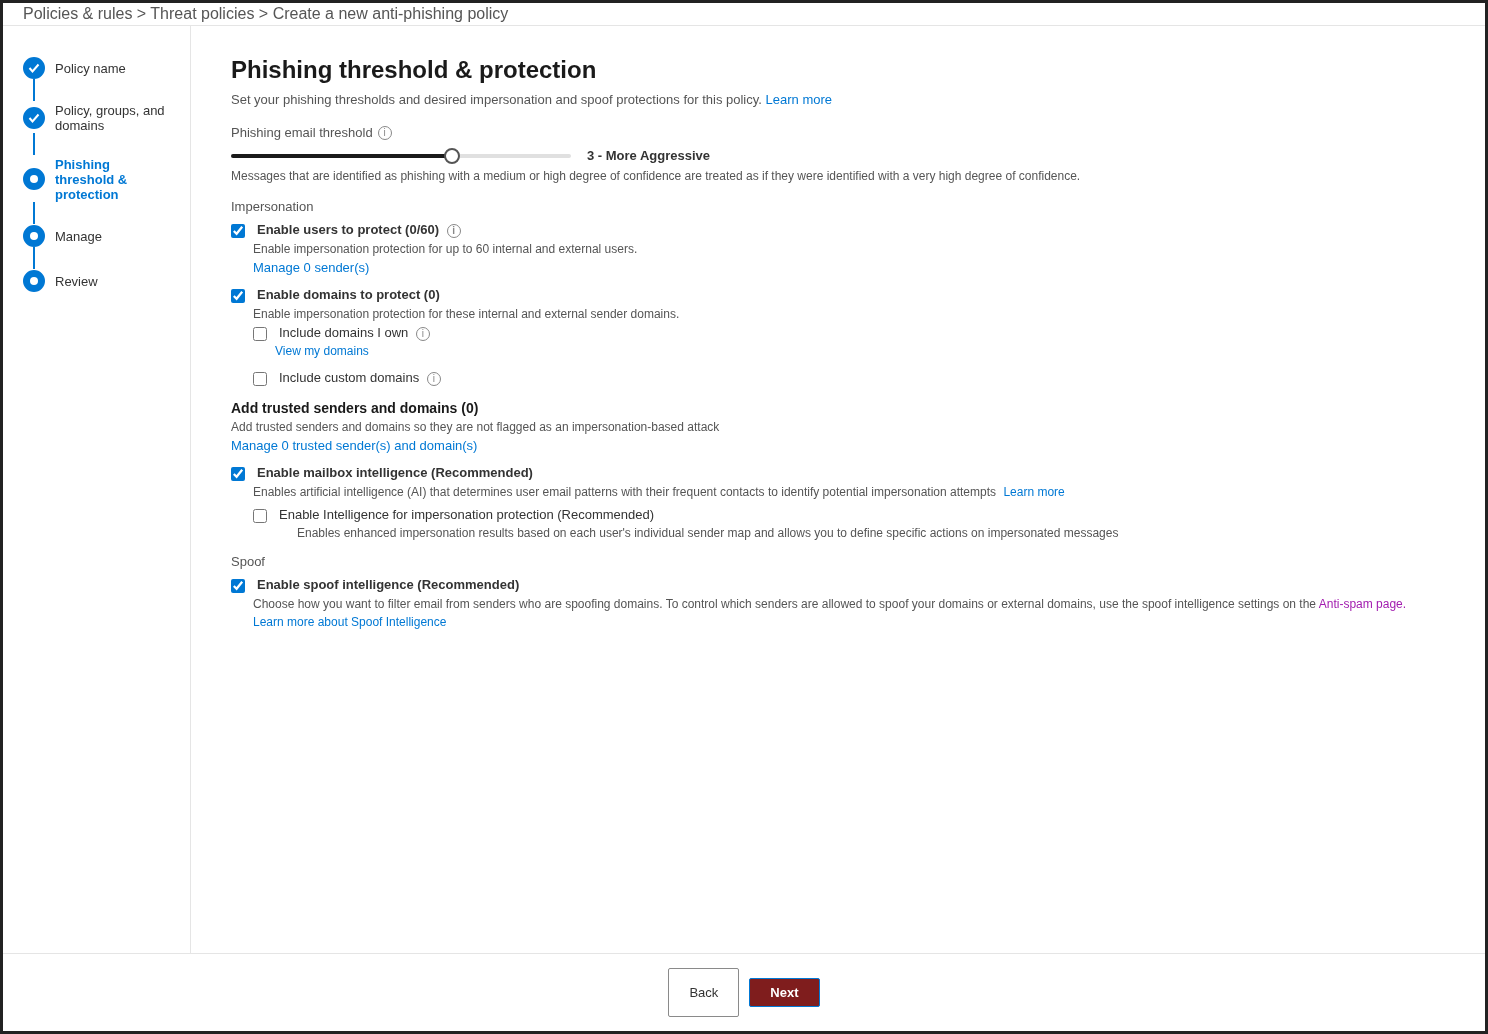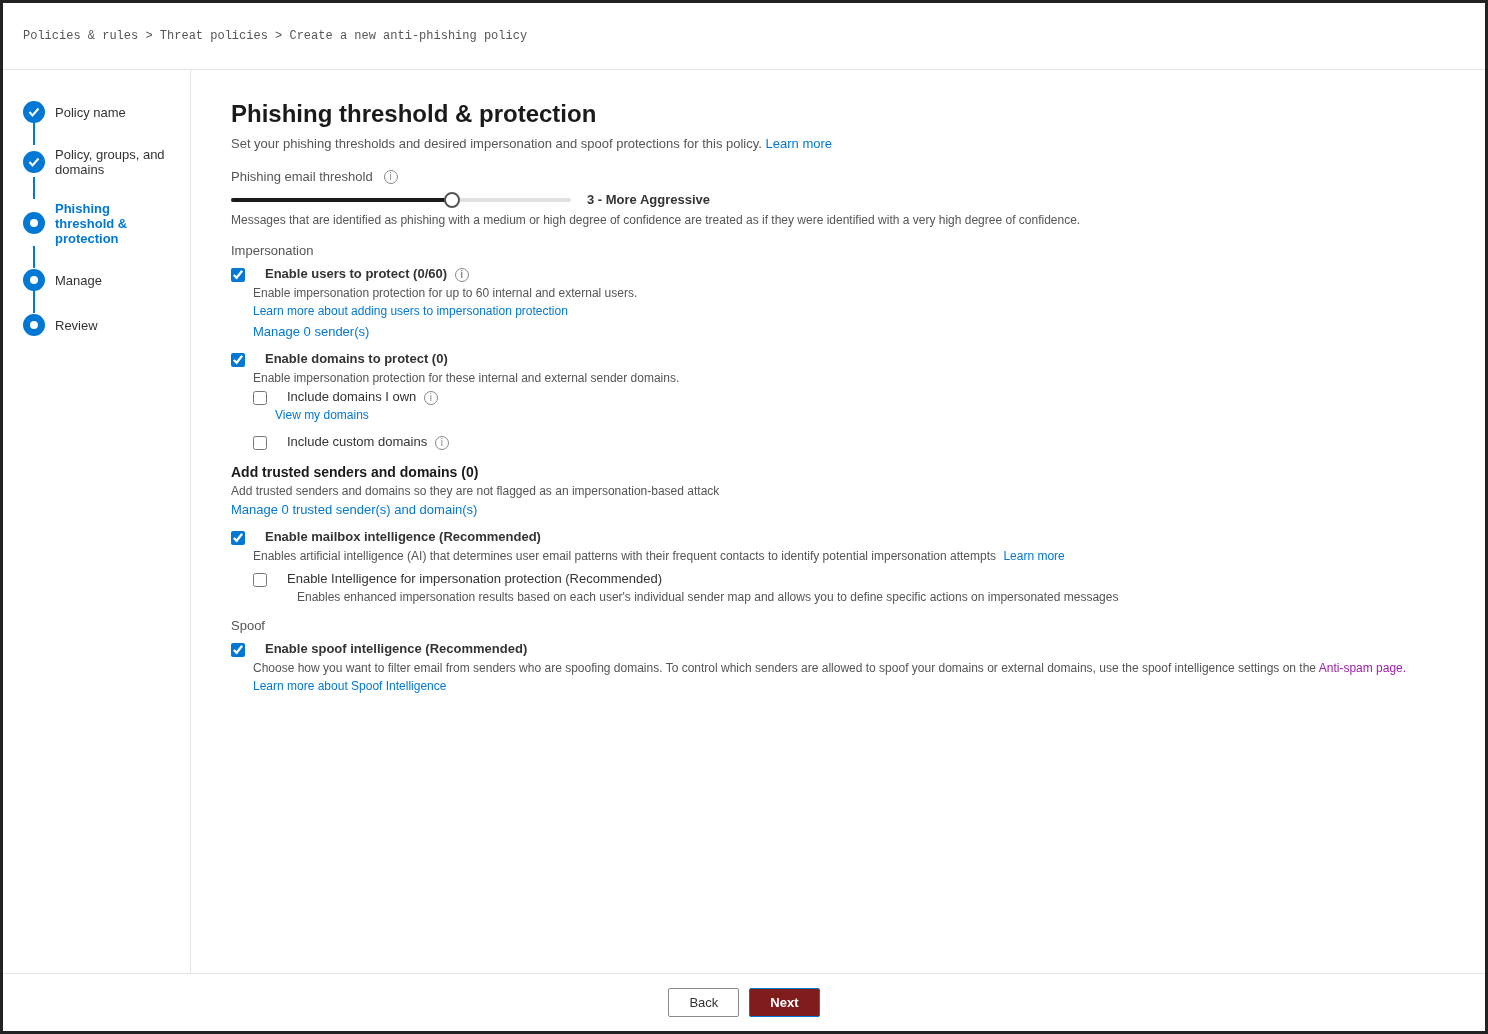--- a/index.html
+++ b/index.html
@@ -11,25 +11,24 @@
     }
     .outer-border {
       border: 3px solid #222;
       width: 1488px;
       min-height: 1034px;
       display: flex;
       flex-direction: column;
       background: #fff;
     }
     .breadcrumb-bar {
-      padding: 26px 20px;
-      font-size: 12px;
+      padding: 2px 20px;
+      font-size: 16px;
       color: #555;
       border-bottom: 1px solid #e5e5e5;
-      font-family: Liberation Mono, monospace;
     }
     .breadcrumb-bar span { color: #555; }
     .main-layout {
       display: flex;
       flex: 1;
     }
     .sidebar {
       width: 188px;
       padding: 30px 20px;
       border-right: 1px solid #e5e5e5;
@@ -104,21 +103,21 @@
       color: #555;
       margin-bottom: 18px;
     }
     .page-subtitle a { color: #0078d4; text-decoration: none; }
     .section-label {
       font-size: 13px;
       color: #555;
       margin-bottom: 8px;
       display: flex;
       align-items: center;
-      gap: 11px;
+      gap: 5px;
     }
     .info-icon {
       display: inline-flex;
       align-items: center;
       justify-content: center;
       width: 14px;
       height: 14px;
       border-radius: 50%;
       border: 1px solid #888;
       font-size: 10px;
@@ -169,21 +168,21 @@
     .section-header {
       font-size: 13px;
       font-weight: 400;
       color: #555;
       margin-bottom: 8px;
       margin-top: 4px;
     }
     .checkbox-row {
       display: flex;
       align-items: flex-start;
-      gap: 20px;
+      gap: 12px;
       margin-bottom: 4px;
     }
     .checkbox-row input[type="checkbox"] {
       width: 14px;
       height: 14px;
       margin-top: 2px;
       accent-color: #0078d4;
       cursor: pointer;
       flex-shrink: 0;
     }
@@ -238,21 +237,21 @@
     .footer-bar {
       border-top: 1px solid #e5e5e5;
       padding: 14px 20px;
       display: flex;
       gap: 10px;
       background: #fff;
       align-items: center;
       justify-content: center;
     }
     .btn-back {
-      padding: 6px 20px;
+      padding: 16px 20px;
       border: 1px solid #8a8a8a;
       background: #fff;
       color: #333;
       font-size: 13px;
       cursor: pointer;
       border-radius: 2px;
     }
     .btn-next {
       padding: 6px 20px;
       border: 1px solid #0078d4;
@@ -368,21 +367,20 @@
 
       <div class="section-divider">
         <div class="checkbox-row">
           <input type="checkbox" checked="" style="">
           <span class="checkbox-label">
             <span>Enable users to protect (0/60)</span>
             <span class="info-icon" style="margin-left:4px;">i</span>
           </span>
         </div>
         <p class="sub-text">Enable impersonation protection for up to 60 internal and external users.</p>
-        <a href="#" class="link-text">Learn more about adding users to impersonation protection</a>
         <a href="#" class="manage-link">Manage 0 sender(s)</a>
       </div>
 
       <div class="section-divider">
         <div class="checkbox-row">
           <input type="checkbox" checked="" style="">
           <span class="checkbox-label">Enable domains to protect (0)</span>
         </div>
         <p class="sub-text">Enable impersonation protection for these internal and external sender domains.</p>
 

